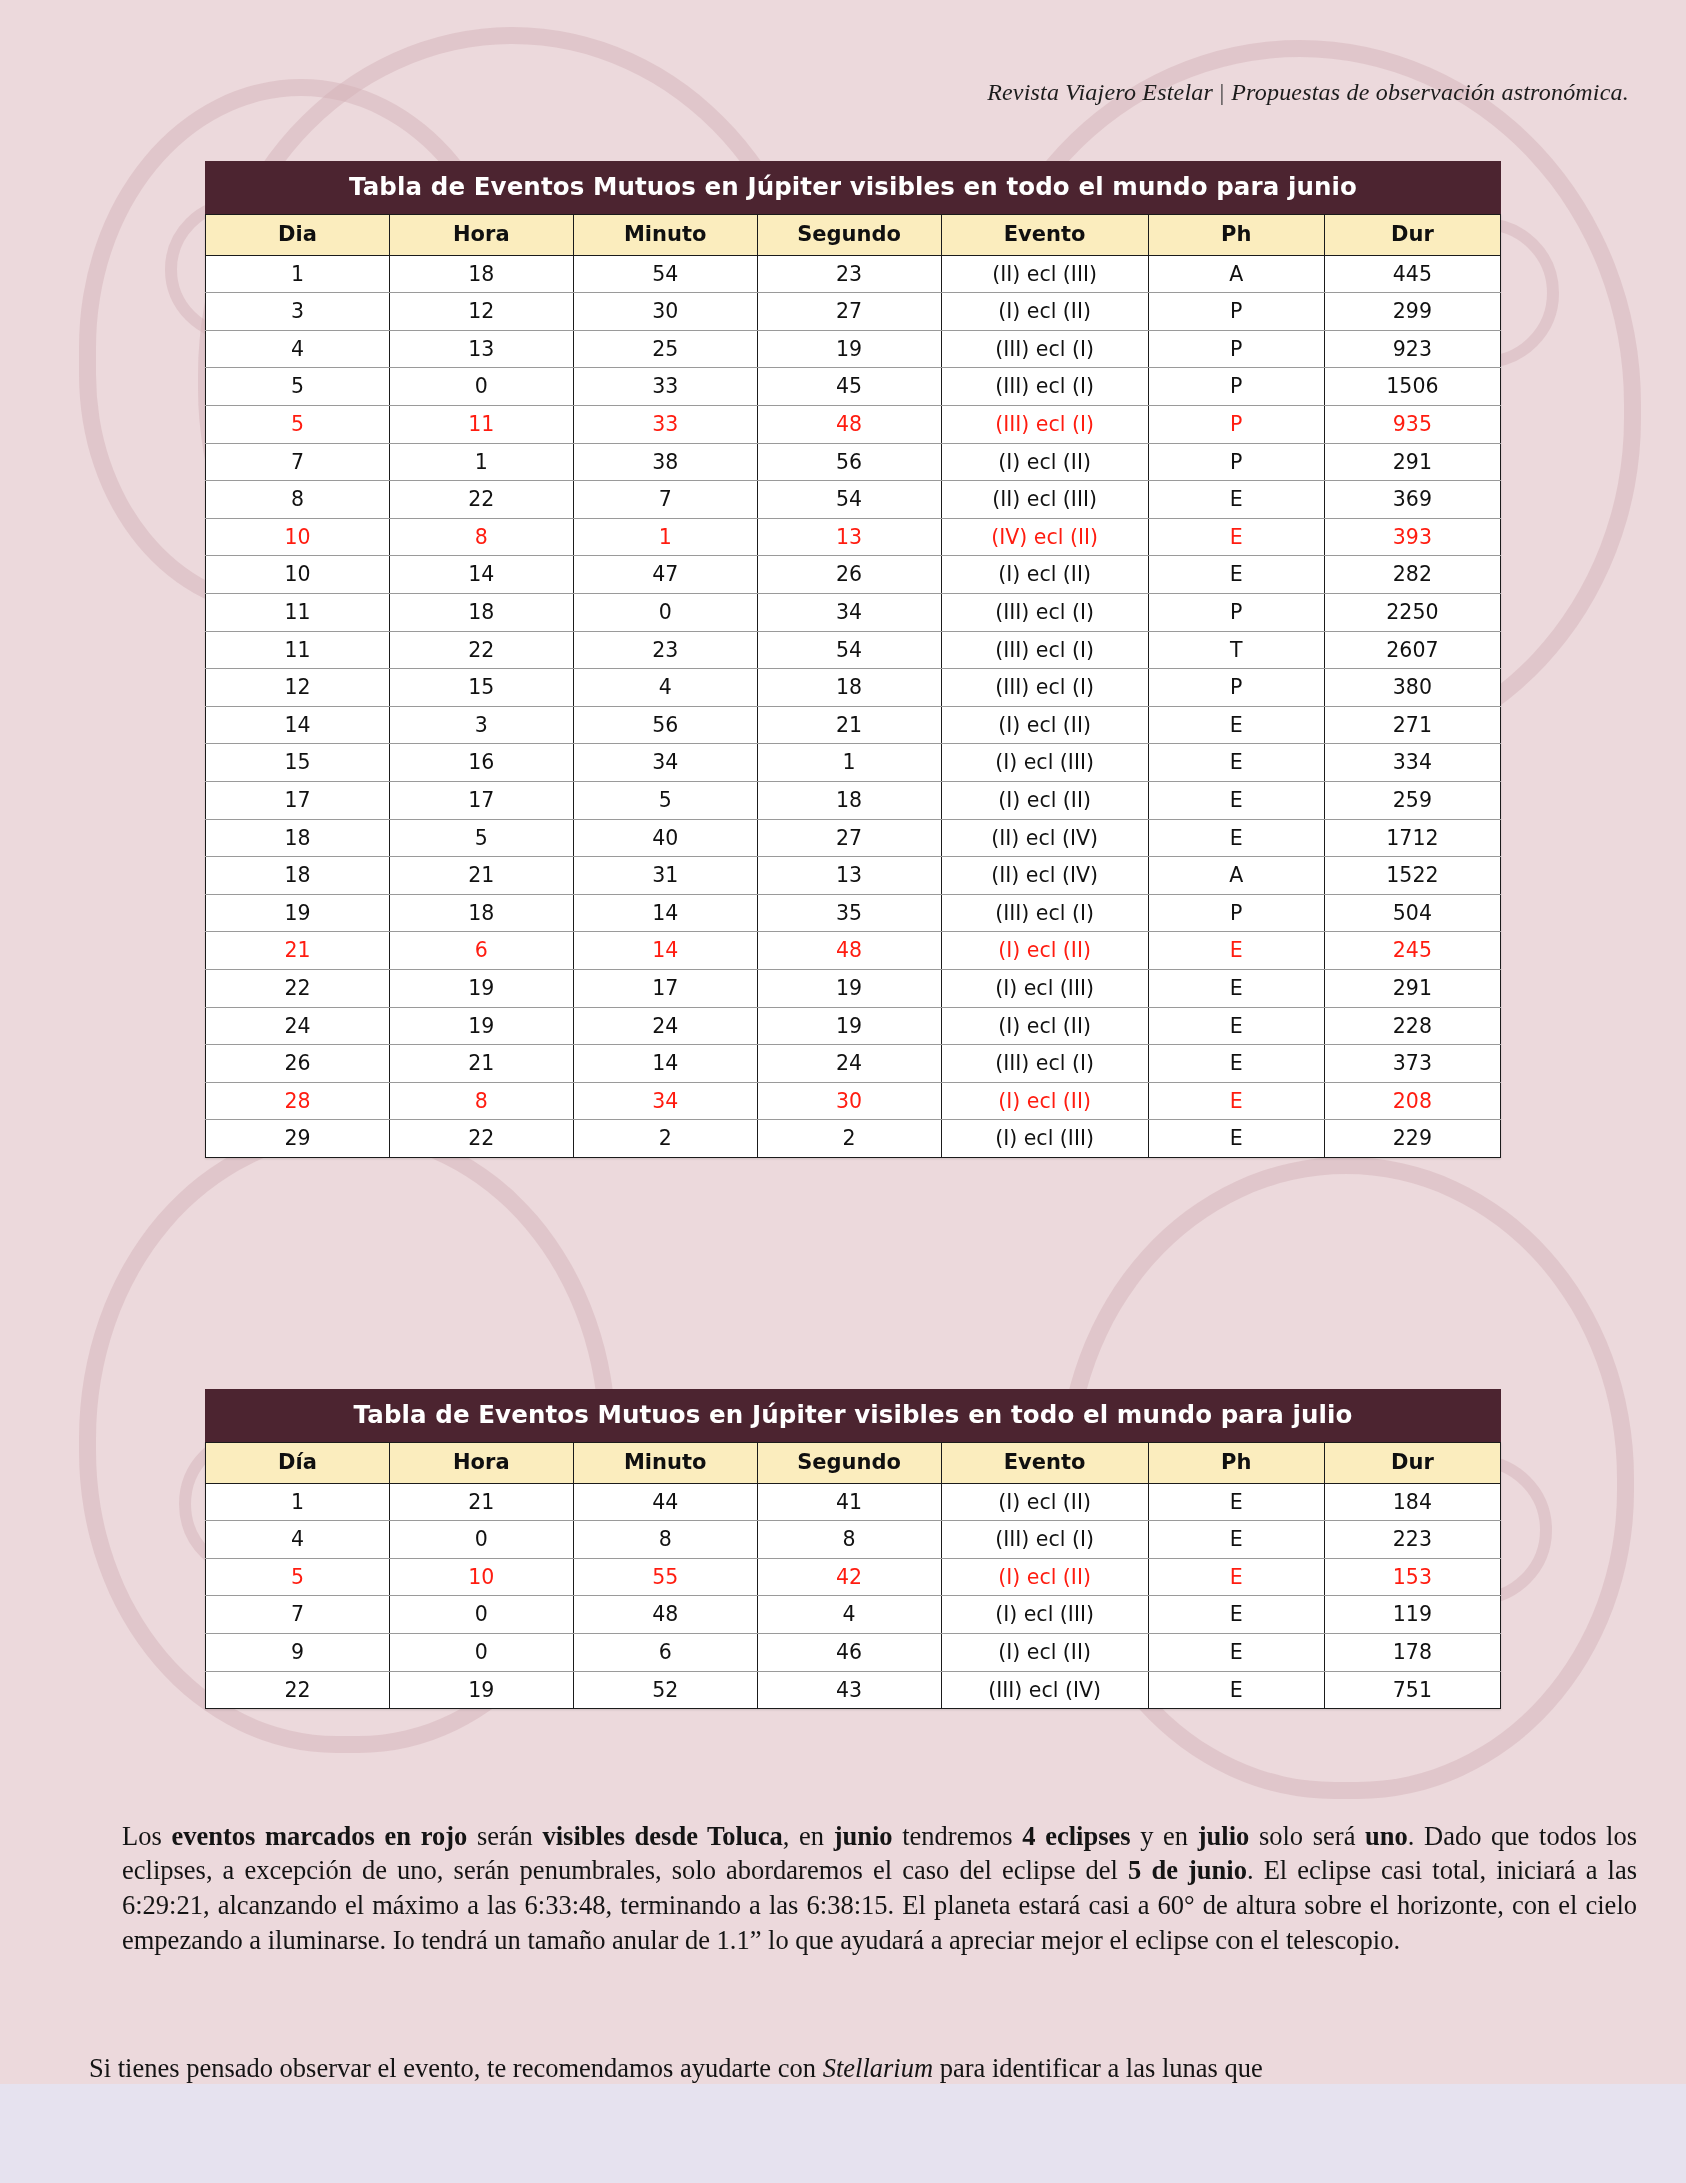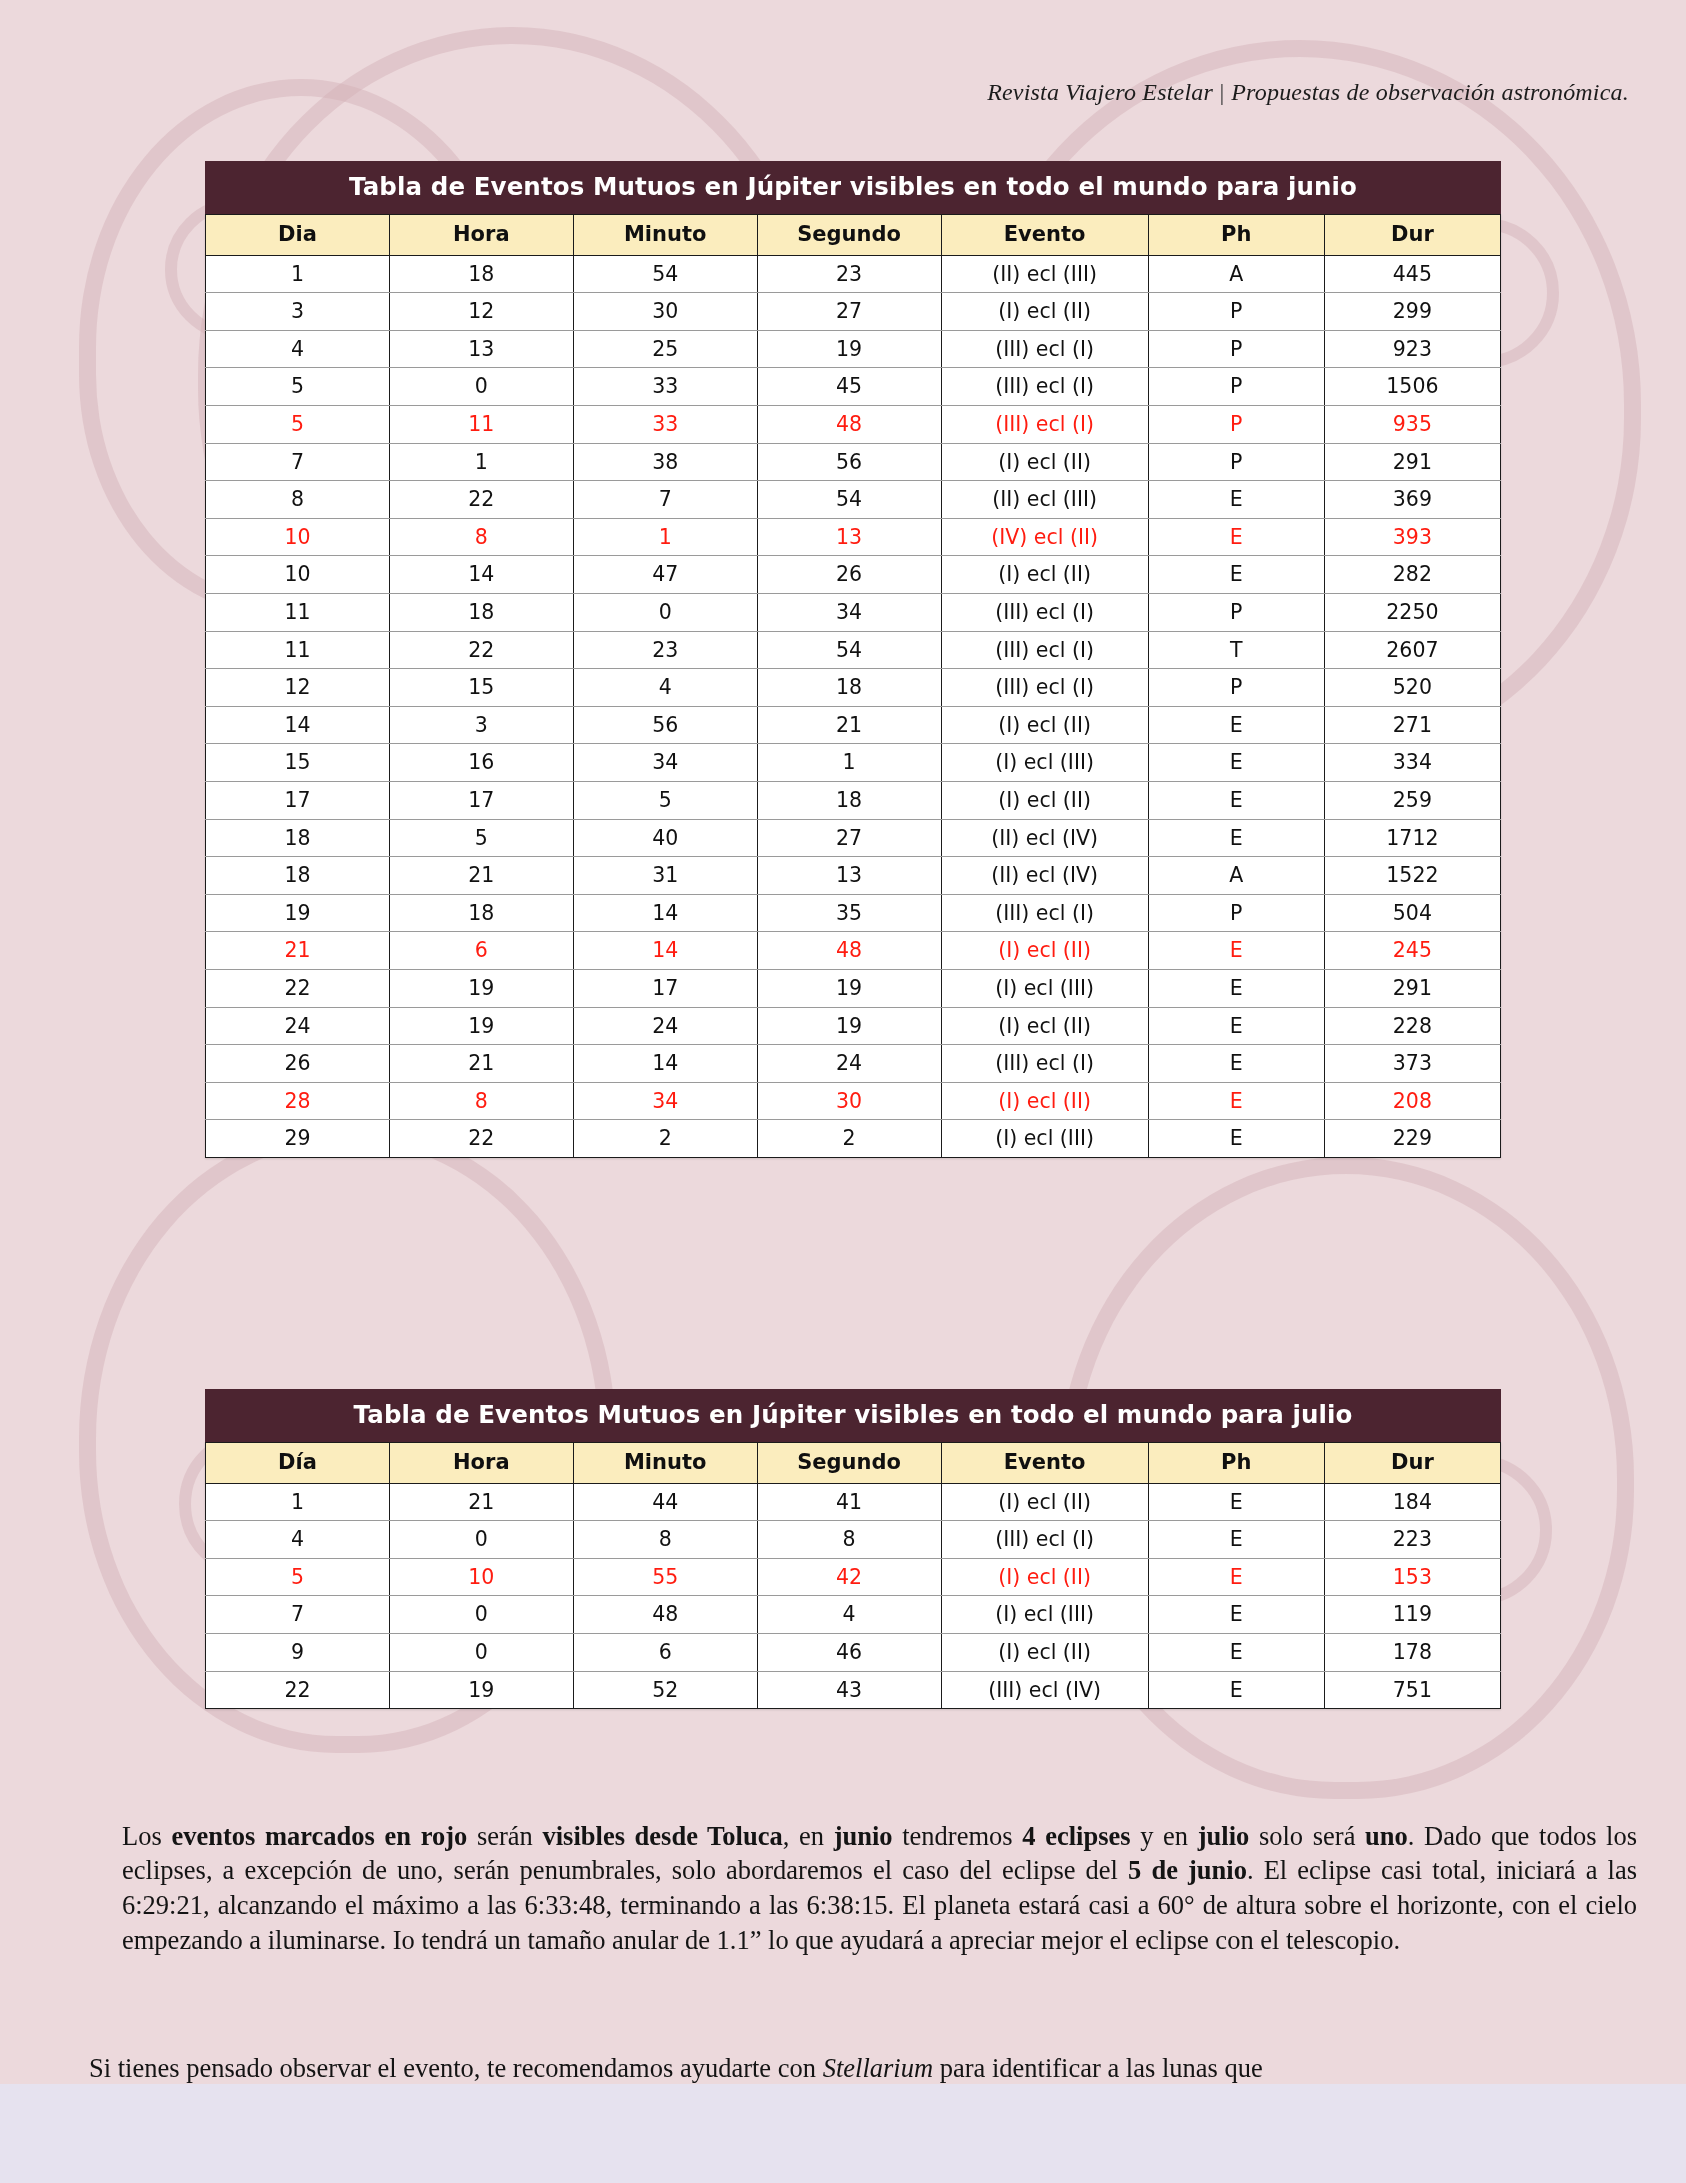--- a/index.html
+++ b/index.html
@@ -299,21 +299,21 @@
             <td>T</td>
             <td>2607</td>
           </tr>
           <tr>
             <td>12</td>
             <td>15</td>
             <td>4</td>
             <td>18</td>
             <td>(III) ecl (I)</td>
             <td>P</td>
-            <td>520</td>
+            <td>380</td>
           </tr>
           <tr>
             <td>14</td>
             <td>3</td>
             <td>56</td>
             <td>21</td>
             <td>(I) ecl (II)</td>
             <td>E</td>
             <td>271</td>
           </tr>

